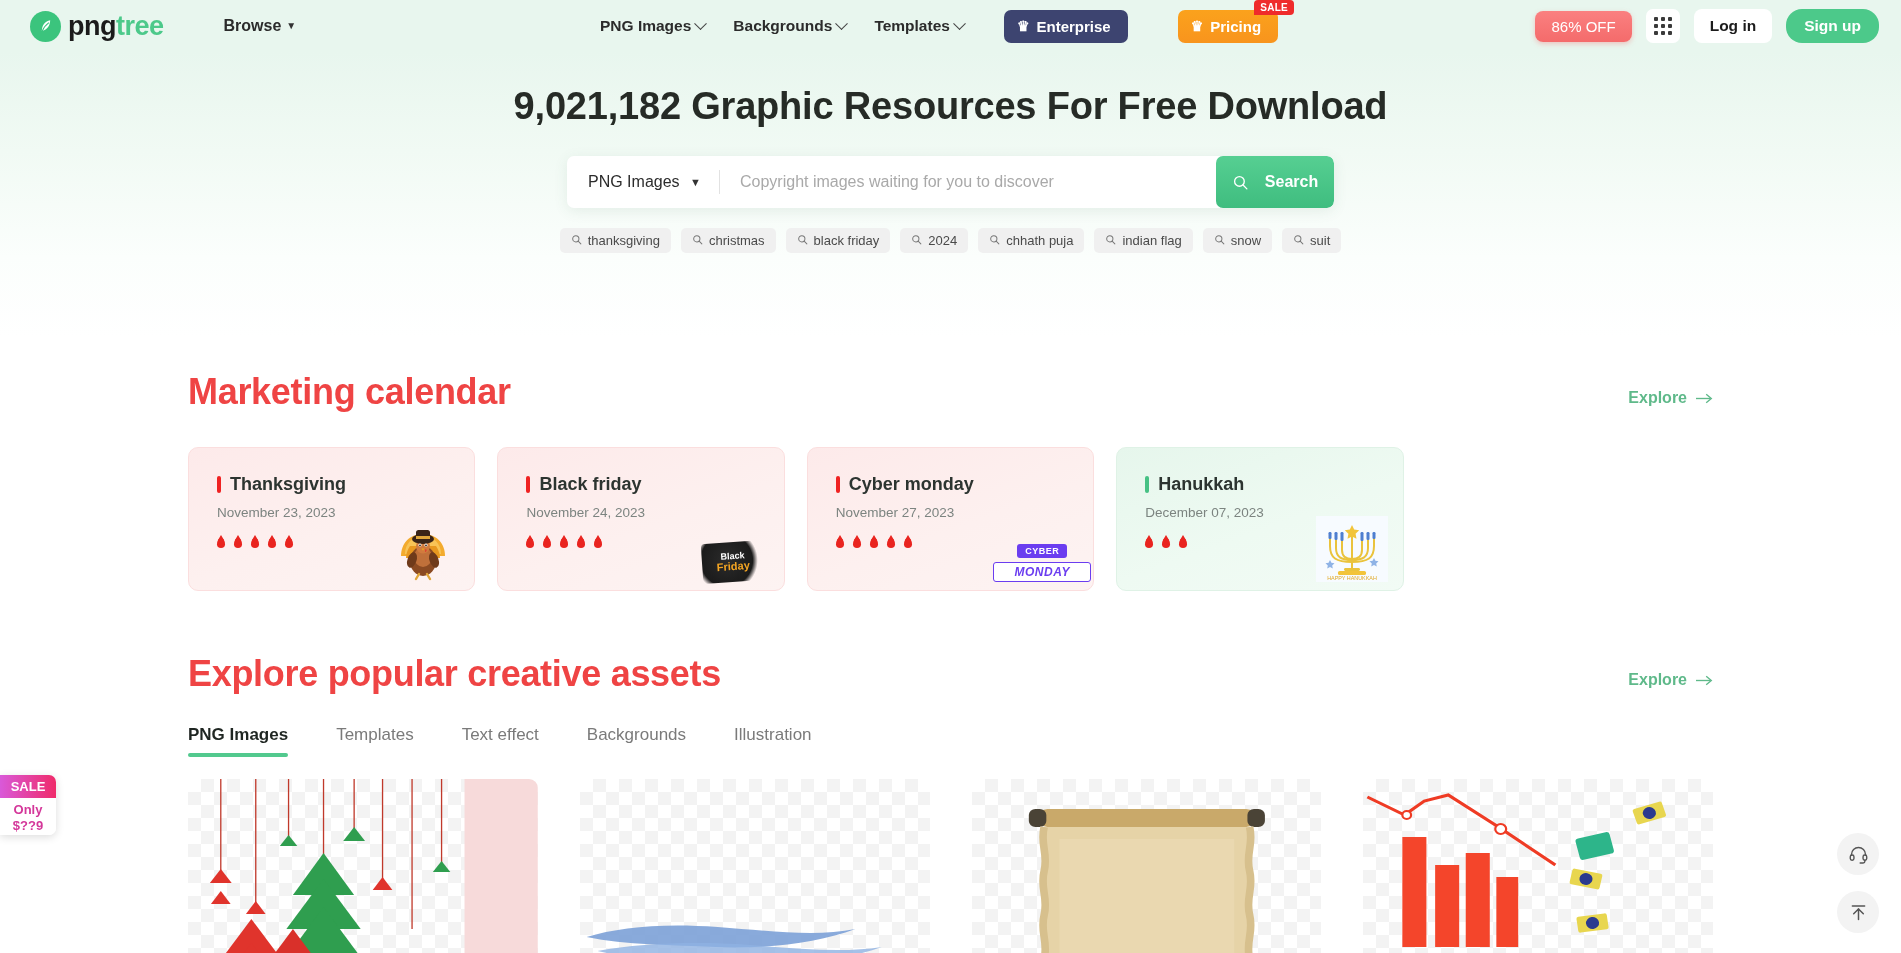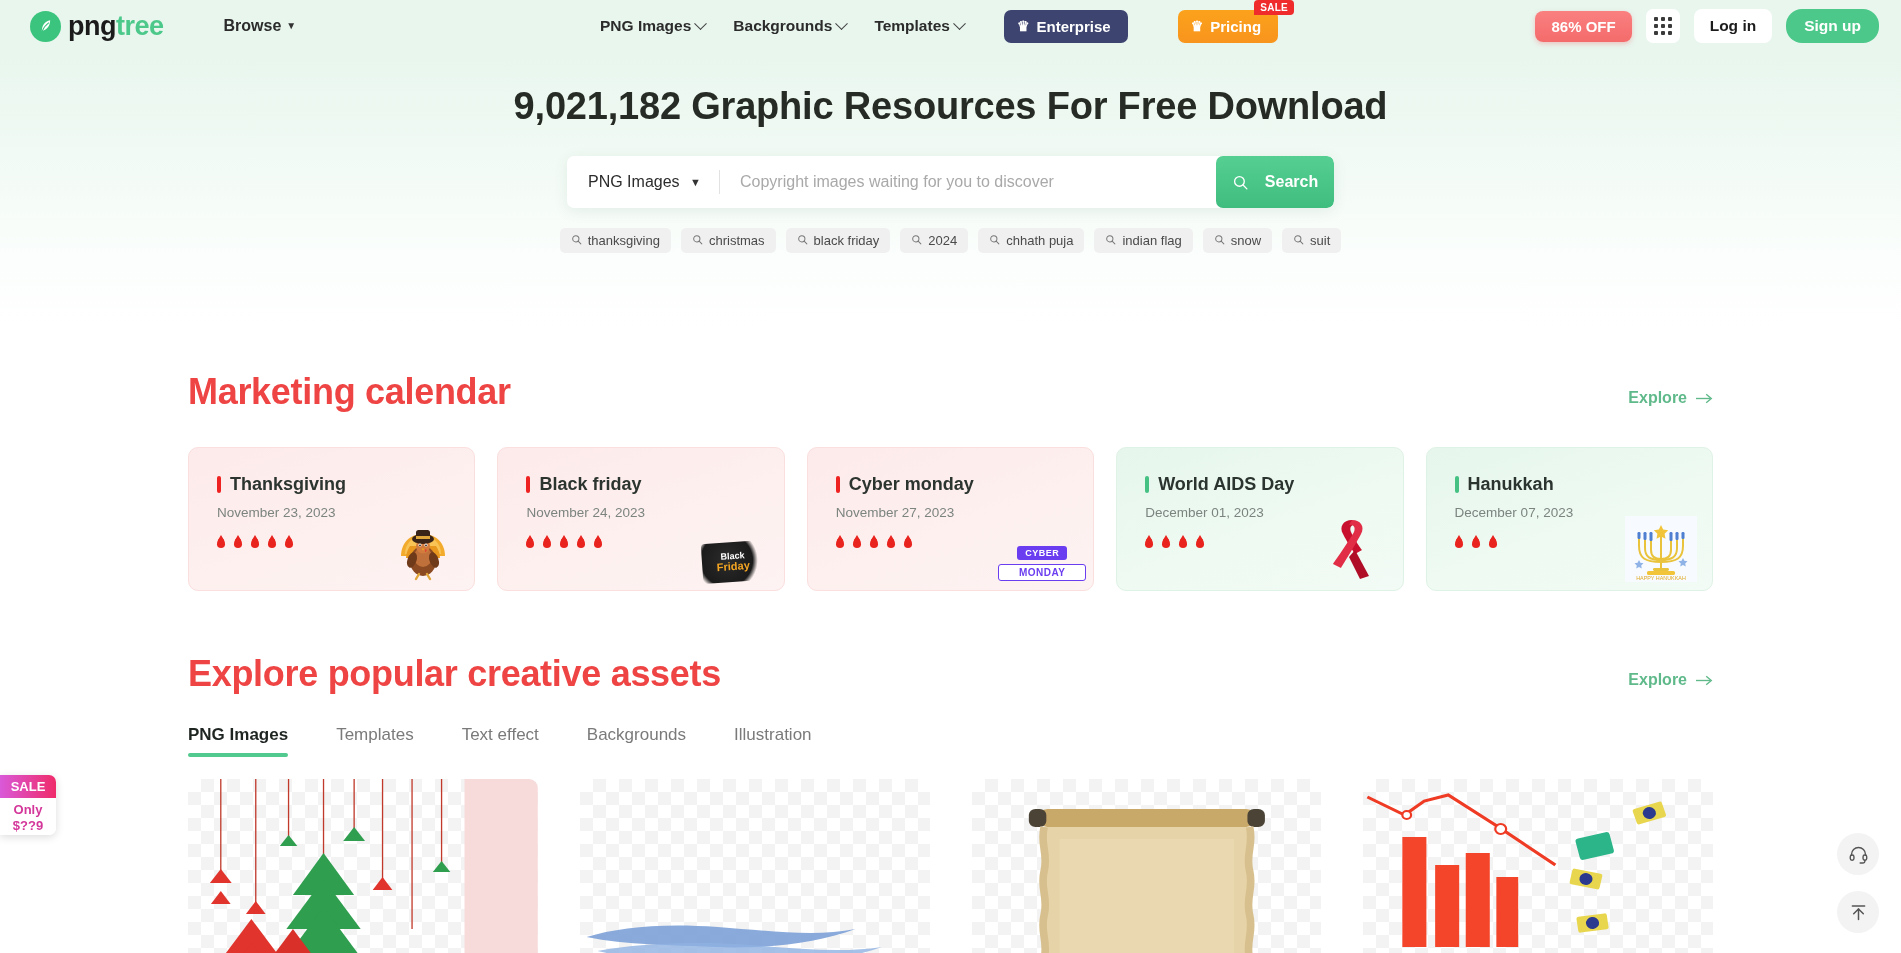--- a/index.html
+++ b/index.html
@@ -76,21 +76,21 @@
     letter-spacing: .3px;
   }
   .crown { font-size: 14px; line-height: 1; }
 
   .nav-right {
     margin-left: auto;
     display: flex; align-items: center; gap: 14px;
   }
   .badge-off {
     background: linear-gradient(180deg,#fa8080,#f46b6b);
-    color: #fff; font-size: 15px; font-weight: 700;
+    color: #fff; font-size: 15px; font-weight: 400;
     padding: 7px 16px; border-radius: 8px; cursor: pointer;
     box-shadow: 0 2px 5px rgba(244,107,107,.35);
   }
   .apps-icon {
     width: 34px; height: 34px; border-radius: 7px; background: #fff;
     display: flex; align-items: center; justify-content: center; cursor: pointer;
   }
   .apps-grid { display: grid; grid-template-columns: repeat(3,4px); grid-gap: 3px; }
   .apps-grid i { width: 4px; height: 4px; background: #3a3a3a; display: block; border-radius: 1px; }
   .btn-login {
@@ -281,21 +281,21 @@
     transform: rotate(-4deg);
   }
   .bf-art .o { color:#f5a623; font-size:11px; }
   .cm-art {
     width: 66px; height: 38px;
     display:flex; flex-direction:column; align-items:center; justify-content:center;
     gap:4px;
     text-align:center;
   }
   .cm-art .r1 { background:#6b3df0; color:#fff; font-size:9px; font-weight:700; padding:2px 8px; border-radius:3px; letter-spacing:.5px;}
-  .cm-art .r2 { background:#fff; color:#6b3df0; font-size:10px; font-weight:800; padding:2px 20px; border-radius:3px; border:1.5px solid #6b3df0; letter-spacing:.5px;}
+  .cm-art .r2 { background:#fff; color:#6b3df0; font-size:12px; font-weight:800; padding:2px 20px; border-radius:3px; border:1.5px solid #6b3df0; letter-spacing:.5px;font-style:italic;}
 </style>
 </head>
 <body>
 
 <div class="header">
 
   <div class="logo-wrap">
     <span class="logo-mark">
       <svg width="20" height="20" viewBox="0 0 24 24">
         <path d="M17 5c0 7-4.5 12-10 13 0-7 4-12 10-13z" fill="#fff"></path>
@@ -517,40 +517,20 @@
           <span class="dot"></span>
           <span class="dot"></span>
           <span class="dot"></span>
           <span class="dot"></span>
         </div>
         <div class="cal-art">
           <div class="cm-art">
             <span class="r1">CYBER</span>
             <span class="r2">MONDAY</span>
           </div>
-        </div>
-      </div>
-      <div class="cal-card green">
-        <div class="cal-name">
-          <span class="pin green"></span>
-          <span>World AIDS Day</span>
-        </div>
-        <div class="cal-date">December 01, 2023</div>
-        <div class="dots">
-          <span class="dot"></span>
-          <span class="dot"></span>
-          <span class="dot"></span>
-          <span class="dot"></span>
-        </div>
-        <div class="cal-art">
-          <svg width="70" height="72" viewBox="0 0 70 72">
-            <path d="M35 10c-9 0-13 7-9 14 4 8 12 20 12 20l7-4S37 29 34 22c-2-5 1-8 5-7z" fill="#c8102e"></path>
-            <path d="M35 10c9 0 13 7 9 14-4 8-20 34-20 34l-8-4s18-26 21-32c2-5-1-8-5-7z" fill="#e12d46"></path>
-            <path d="M38 40l14 26-9 3-11-22z" fill="#b00d27"></path>
-          </svg>
         </div>
       </div>
       <div class="cal-card green">
         <div class="cal-name">
           <span class="pin green"></span>
           <span>Hanukkah</span>
         </div>
         <div class="cal-date">December 07, 2023</div>
         <div class="dots">
           <span class="dot"></span>

